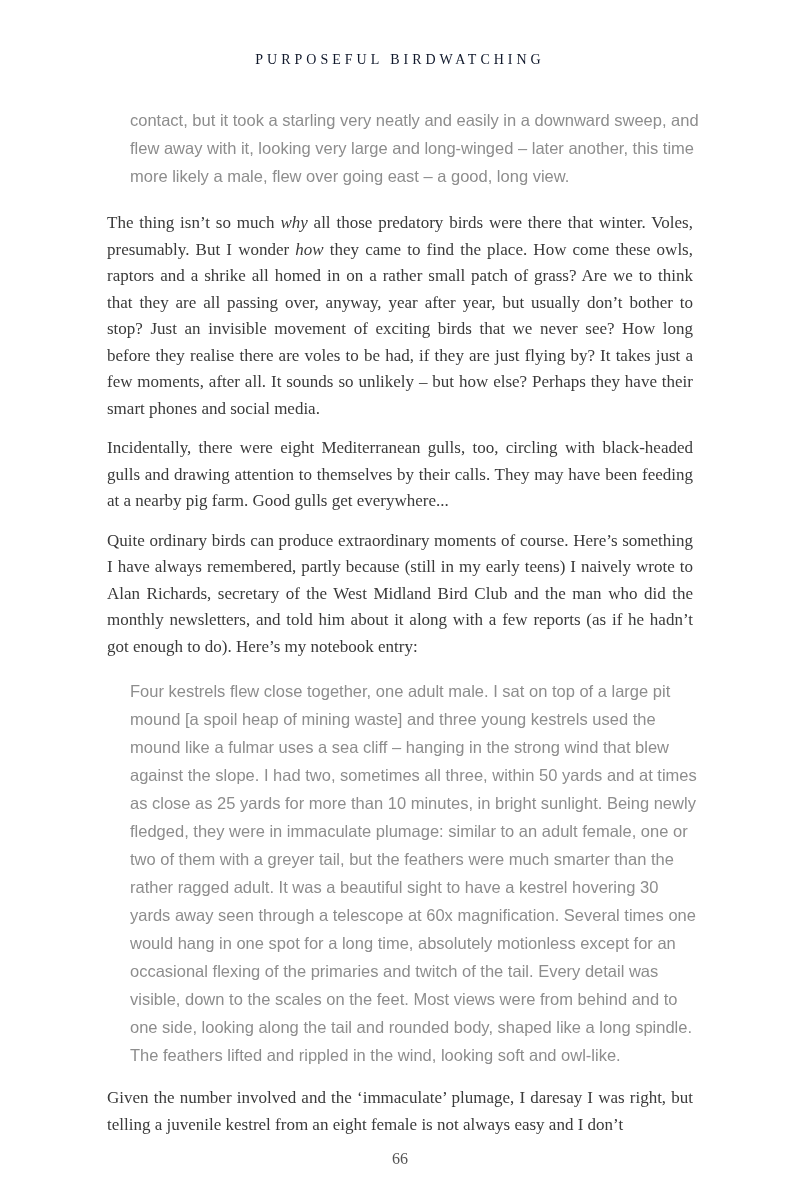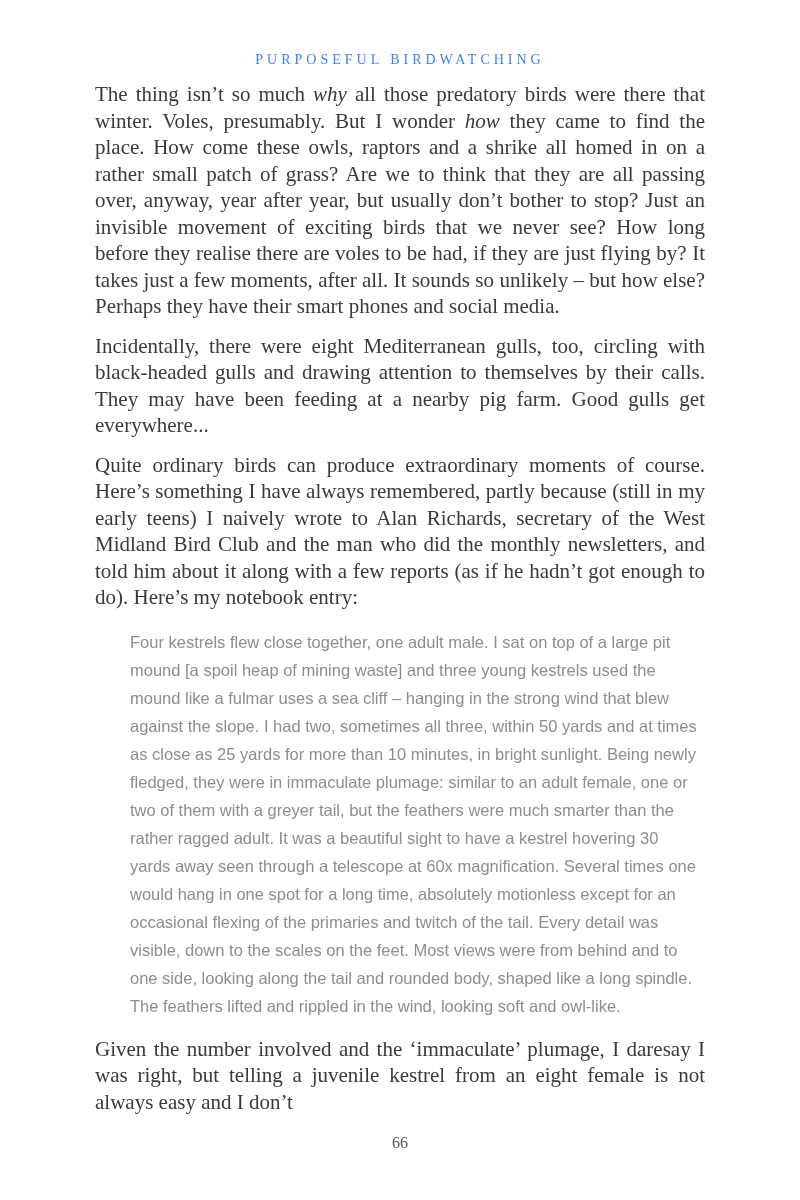--- a/index.html
+++ b/index.html
@@ -11,68 +11,69 @@
     background: #ffffff;
     font-family: "Liberation Serif", serif;
     color: #3a3a3a;
     overflow: hidden;
   }
   .running-header {
     margin-top: 52px;
     text-align: center;
     font-size: 14px;
     letter-spacing: 4px;
-    color: #3b82f6;
+    color: #0f172a;
     font-family: "Liberation Serif", serif;
   }
   .content {
     padding: 0 95px;
   }
   .blockquote {
     margin: 38px 0 20px 0;
     padding-left: 35px;
     font-family: "Liberation Sans", "DejaVu Sans", sans-serif;
     font-size: 16.5px;
     line-height: 28px;
     color: #8d8d8d;
     text-align: left;
   }
   .blockquote.notebook {
     margin: 17px 8px 16px 0;
   }
   p.body {
-    margin: 13px 0;
-    font-size: 21px;
+    margin: 13px 12px;
+    font-size: 17px;
     line-height: 26.5px;
     text-align: justify;
     color: #3a3a3a;
   }
   p.body .italic {
     font-style: italic;
   }
   .page-number {
     position: absolute;
-    bottom: 48px;
+    bottom: 32px;
     left: 0;
     width: 100%;
     text-align: center;
     font-size: 16px;
     color: #555555;
     font-family: "Liberation Serif", serif;
   }
 </style>
 </head>
 <body>
 
 <div class="page">
 
   <div class="running-header">PURPOSEFUL BIRDWATCHING</div>
 
   <div class="content">
 
+    <div class="blockquote">contact, but it took a starling very neatly and easily in a downward sweep, and flew away with it, looking very large and long-winged – later another, this time more likely a male, flew over going east – a good, long view.</div>
 
     <p class="body"><span>The thing isn’t so much </span><span class="italic">why</span><span> all those predatory birds were there that winter. Voles, presumably. But I wonder </span><span class="italic">how</span><span> they came to find the place. How come these owls, raptors and a shrike all homed in on a rather small patch of grass? Are we to think that they are all passing over, anyway, year after year, but usually don’t bother to stop? Just an invisible movement of exciting birds that we never see? How long before they realise there are voles to be had, if they are just flying by? It takes just a few moments, after all. It sounds so unlikely – but how else? Perhaps they have their smart phones and social media.</span></p>
 
     <p class="body">Incidentally, there were eight Mediterranean gulls, too, circling with black-headed gulls and drawing attention to themselves by their calls. They may have been feeding at a nearby pig farm. Good gulls get everywhere...</p>
 
     <p class="body">Quite ordinary birds can produce extraordinary moments of course. Here’s something I have always remembered, partly because (still in my early teens) I naively wrote to Alan Richards, secretary of the West Midland Bird Club and the man who did the monthly newsletters, and told him about it along with a few reports (as if he hadn’t got enough to do). Here’s my notebook entry:</p>
 
     <div class="blockquote notebook">Four kestrels flew close together, one adult male. I sat on top of a large pit mound [a spoil heap of mining waste] and three young kestrels used the mound like a fulmar uses a sea cliff – hanging in the strong wind that blew against the slope. I had two, sometimes all three, within 50 yards and at times as close as 25 yards for more than 10 minutes, in bright sunlight. Being newly fledged, they were in immaculate plumage: similar to an adult female, one or two of them with a greyer tail, but the feathers were much smarter than the rather ragged adult. It was a beautiful sight to have a kestrel hovering 30 yards away seen through a telescope at 60x magnification. Several times one would hang in one spot for a long time, absolutely motionless except for an occasional flexing of the primaries and twitch of the tail. Every detail was visible, down to the scales on the feet. Most views were from behind and to one side, looking along the tail and rounded body, shaped like a long spindle. The feathers lifted and rippled in the wind, looking soft and owl-like.</div>
 
     <p class="body">Given the number involved and the ‘immaculate’ plumage, I daresay I was right, but telling a juvenile kestrel from an eight female is not always easy and I don’t</p>

